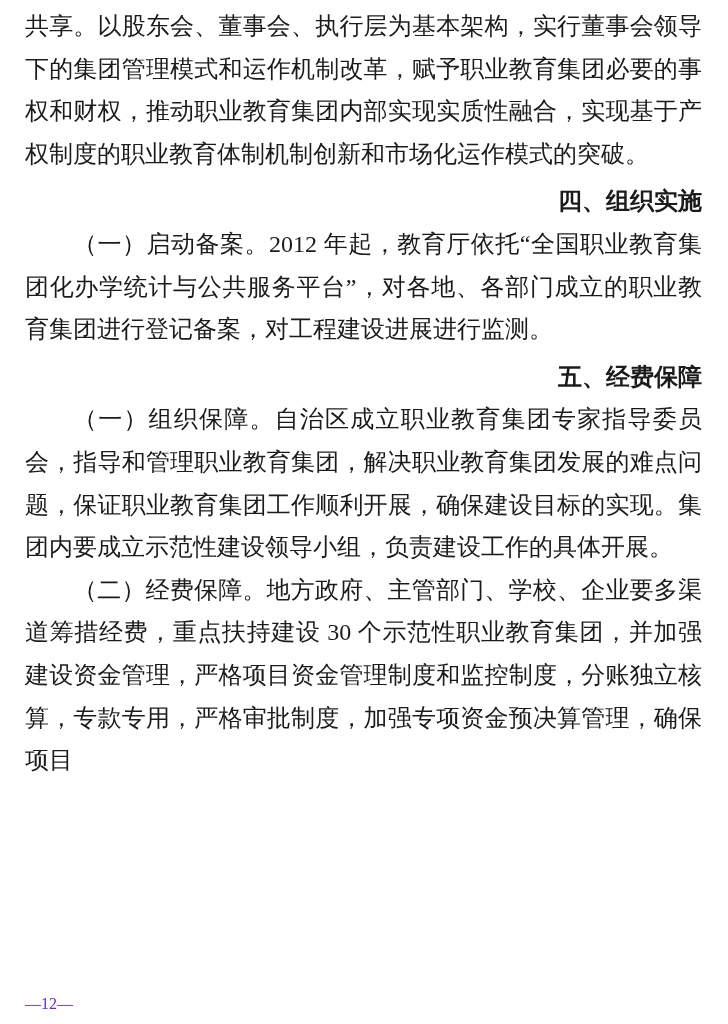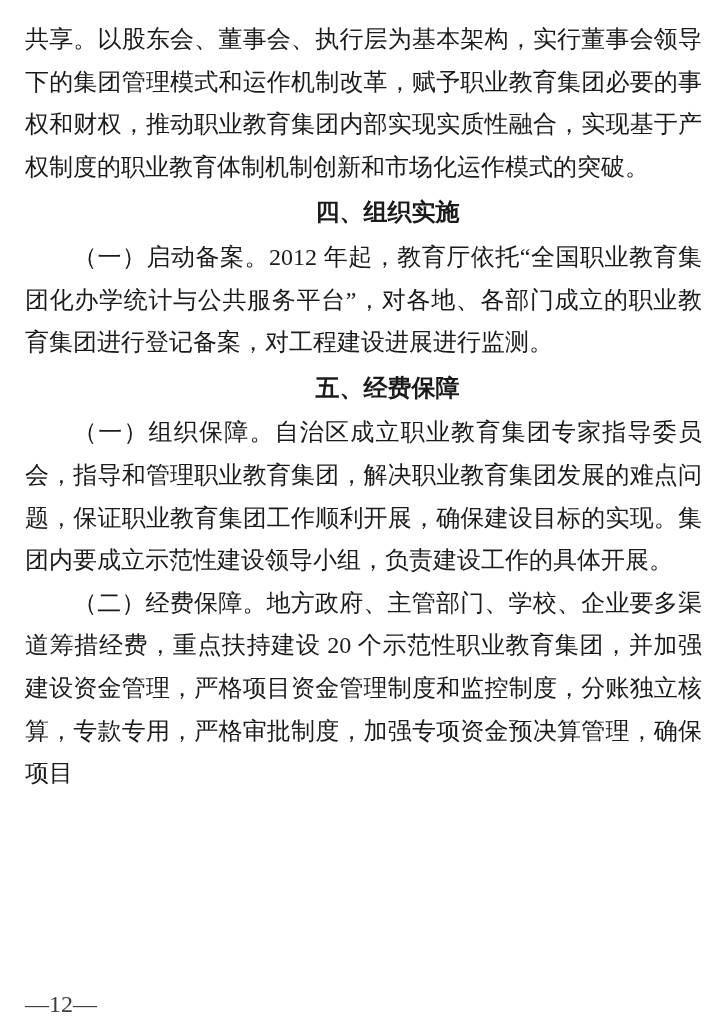--- a/index.html
+++ b/index.html
@@ -7,66 +7,66 @@
     padding: 0;
     background: #ffffff;
   }
   .page {
     position: relative;
     width: 728px;
     height: 1024px;
     margin: 0 auto;
     background: #ffffff;
     box-sizing: border-box;
-    padding: 18px 26px 0 25px;
+    padding: 5px 26px 0 25px;
     font-family: "Liberation Serif", "DejaVu Serif", serif;
     font-size: 24px;
     line-height: 42.6px;
     color: #1b1b1b;
     overflow: hidden;
   }
   .para {
     margin: 0;
     text-align: justify;
     text-indent: 2em;
   }
   .para.no-indent {
     text-indent: 0;
   }
   .section-heading {
     margin: 5px 0 0 0;
-    font-family: Liberation Mono, monospace;
+    font-family: Liberation Sans, sans-serif;
     font-weight: bold;
     font-size: 24px;
     line-height: 42.6px;
     text-indent: 2em;
-    text-align: center;
+    text-align: right;
   }
   .page-number {
     position: absolute;
     left: 25px;
     bottom: 7px;
     font-family: "Liberation Serif", "DejaVu Serif", serif;
-    font-size: 24px;
+    font-size: 16px;
     line-height: 26px;
-    color: #404040;
+    color: #6d28d9;
   }
 </style>
 </head>
 <body>
 
 <div class="page">
   <p class="para no-indent">共享。以股东会、董事会、执行层为基本架构，实行董事会领导下的集团管理模式和运作机制改革，赋予职业教育集团必要的事权和财权，推动职业教育集团内部实现实质性融合，实现基于产权制度的职业教育体制机制创新和市场化运作模式的突破。</p>
 
   <h3 class="section-heading">四、组织实施</h3>
 
   <p class="para">（一）启动备案。2012 年起，教育厅依托“全国职业教育集团化办学统计与公共服务平台”，对各地、各部门成立的职业教育集团进行登记备案，对工程建设进展进行监测。</p>
 
 
 
   <h3 class="section-heading">五、经费保障</h3>
 
   <p class="para">（一）组织保障。自治区成立职业教育集团专家指导委员会，指导和管理职业教育集团，解决职业教育集团发展的难点问题，保证职业教育集团工作顺利开展，确保建设目标的实现。集团内要成立示范性建设领导小组，负责建设工作的具体开展。</p>
 
-  <p class="para">（二）经费保障。地方政府、主管部门、学校、企业要多渠道筹措经费，重点扶持建设 20 个示范性职业教育集团，并加强建设资金管理，严格项目资金管理制度和监控制度，分账独立核算，专款专用，严格审批制度，加强专项资金预决算管理，确保项目</p>
+  <p class="para">（二）经费保障。地方政府、主管部门、学校、企业要多渠道筹措经费，重点扶持建设 30 个示范性职业教育集团，并加强建设资金管理，严格项目资金管理制度和监控制度，分账独立核算，专款专用，严格审批制度，加强专项资金预决算管理，确保项目</p>
 
   <div class="page-number">—12—</div>
 </div>
 
 </body></html>

